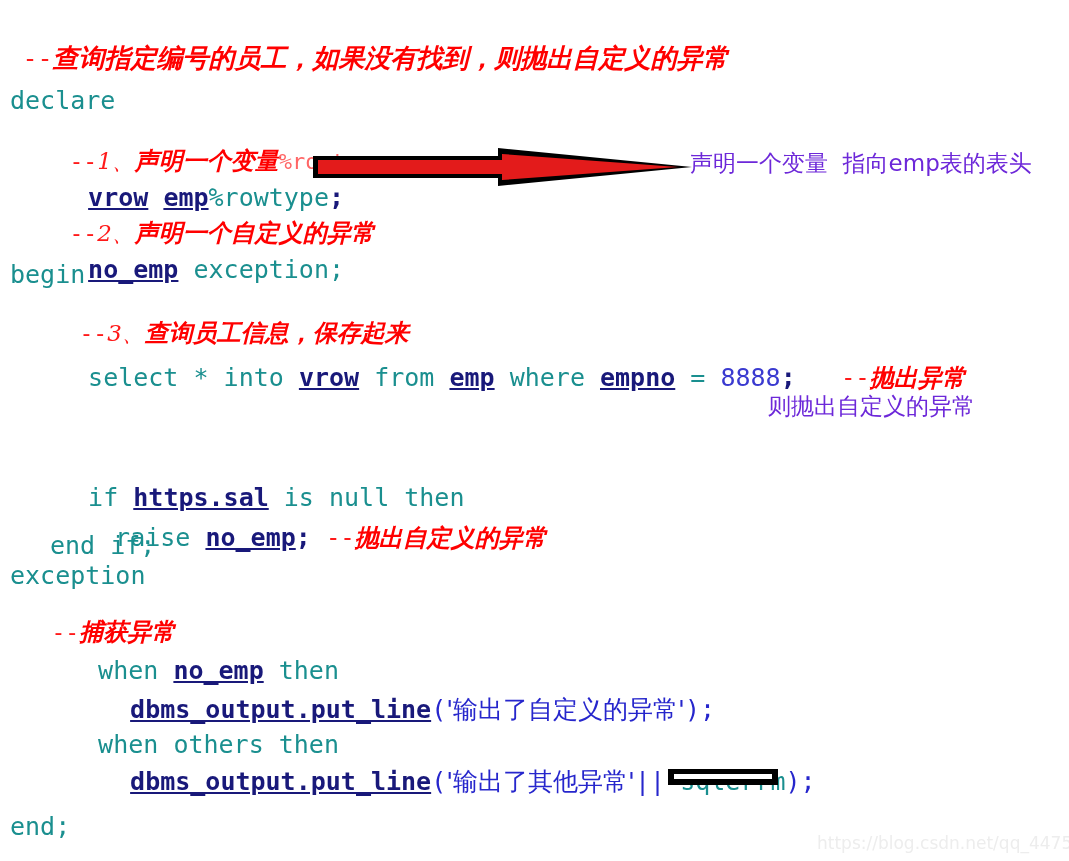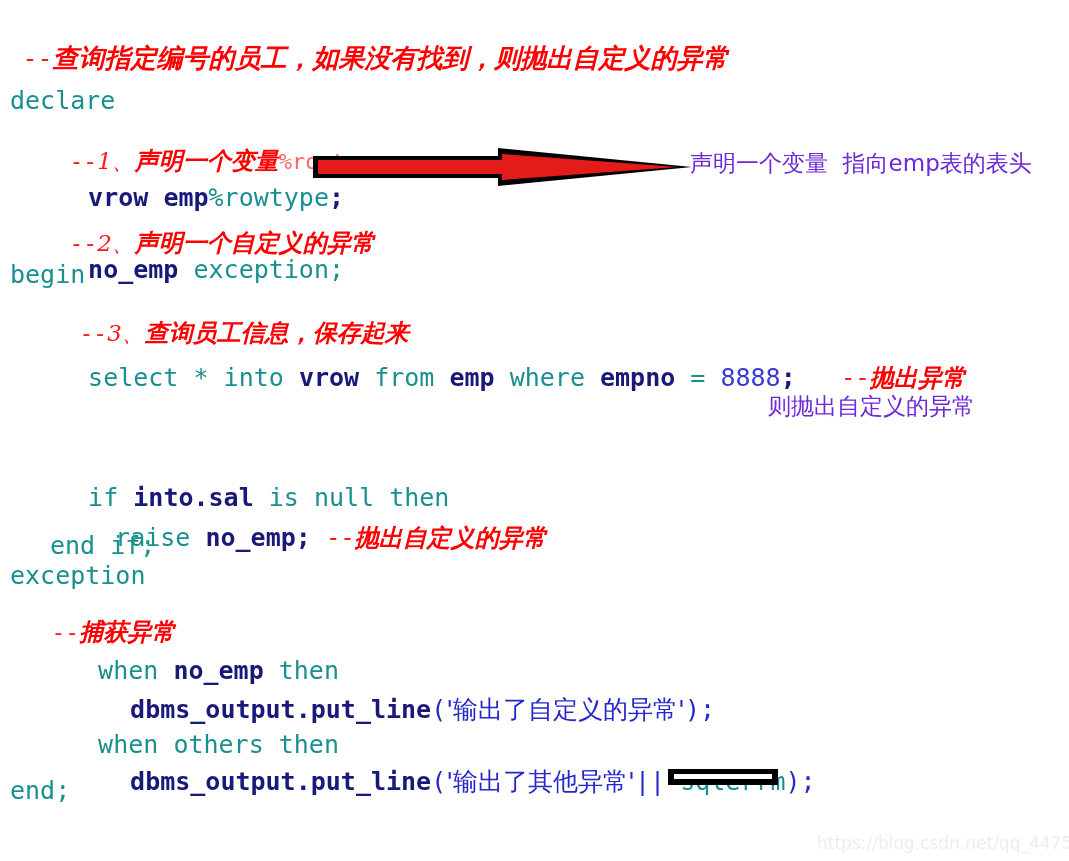--- a/index.html
+++ b/index.html
@@ -22,21 +22,21 @@
     line-height: 1;
   }
 
   
   .code {
     font-family: "DejaVu Sans Mono", "Liberation Mono", monospace;
     font-size: 25px;
     letter-spacing: 0px;
   }
   .kw      { color: #1a8f8f; }                 
-  .ident   { color: #19197a; font-weight: bold; }  
+  .ident   { color: #19197a; font-weight: bold; text-decoration: underline; }  
   .num     { color: #3a3ad0; }                 
   .str     { color: #2626cc; }                 
   .punc    { color: #19197a; font-weight: bold; }
 
   
   .cmt-dash {
     color: #ff1a1a;
     font-family: "DejaVu Sans Mono", "Liberation Mono", monospace;
   }
   .cmt-num {
@@ -121,42 +121,42 @@
 </div>
 
 <svg id="callout-arrow" viewBox="0 0 385 45">
 
   <polygon points="3,11 188,11 188,3 382,22 188,41 188,33 3,33" fill="#000000"></polygon>
   <polygon points="8,15 192,15 192,9 368,22 192,35 192,29 8,29" fill="#e31b1b"></polygon>
 </svg>
 
 <div class="annot line" style="left:690px; top:152px;">声明一个变量  指向emp表的表头</div>
 
-<div class="line" style="left:58px; top:208px; font-size:23px;text-align:right;">
+<div class="line" style="left:58px; top:198px; font-size:23px;text-align:right;">
   <span class="cmt-dash">--</span><span class="cmt-num" style="font-size:23px;">2、</span><span class="cmt-cn" style="font-size:24px;">声明一个自定义的异常</span>
 </div>
 
 <div class="line code" style="left:58px; top:232px;">
   <span class="ident">no_emp</span><span class="kw"> </span><span class="kw">exception</span><span class="kw">;</span>
 </div>
 
 <div class="line code kw" style="left:10px; top:262px;">begin</div>
 
 <div class="line" style="left:68px; top:298px; font-size:23px;">
   <span class="cmt-dash">--</span><span class="cmt-num" style="font-size:23px;">3、</span><span class="cmt-cn" style="font-size:24px;">查询员工信息，保存起来</span>
 </div>
 
 <div class="line code" style="left:58px; top:340px;">
   <span class="kw">select</span><span class="kw"> </span><span class="kw">*</span><span class="kw"> </span><span class="kw">into</span><span class="kw"> </span><span class="ident">vrow</span><span class="kw"> </span><span class="kw">from</span><span class="kw"> </span><span class="ident">emp</span><span class="kw"> </span><span class="kw">where</span><span class="kw"> </span><span class="ident">empno</span><span class="kw"> </span><span class="kw">=</span><span class="kw"> </span><span class="num">8888</span><span class="punc">;</span><span class="kw">   </span><span class="cmt-dash" style="font-size:24px;">--</span><span class="cmt-cn" style="font-size:24px;">抛出异常</span>
 </div>
 
 <div class="annot line" style="left:768px; top:395px;">则抛出自定义的异常</div>
 
 <div class="line code" style="left:58px; top:460px;">
-  <span class="kw">if</span><span class="kw"> </span><span class="ident">into.sal</span><span class="kw"> </span><span class="kw">is</span><span class="kw"> </span><span class="kw">null</span><span class="kw"> </span><span class="kw">then</span>
+  <span class="kw">if</span><span class="kw"> </span><span class="ident">https.sal</span><span class="kw"> </span><span class="kw">is</span><span class="kw"> </span><span class="kw">null</span><span class="kw"> </span><span class="kw">then</span>
 </div>
 
 <div class="line code" style="left:85px; top:500px;">
   <span class="kw">raise</span><span class="kw"> </span><span class="ident">no_emp</span><span class="punc">;</span><span class="kw"> </span><span class="cmt-dash" style="font-size:24px;">--</span><span class="cmt-cn" style="font-size:24px;font-family:Liberation Serif, serif;">抛出自定义的异常</span>
 </div>
 
 <div class="line code kw" style="left:50px; top:533px;">end if;</div>
 
 <div class="line code kw" style="left:10px; top:563px;">exception</div>
 
@@ -175,15 +175,15 @@
 <div class="line code" style="left:68px; top:707px;">
   <span class="kw">when</span><span class="kw"> </span><span class="kw">others</span><span class="kw"> </span><span class="kw">then</span>
 </div>
 
 <div class="line code" style="left:100px; top:744px;">
   <span class="ident">dbms_output.put_line</span><span class="str">(</span><span class="str" style="font-family:'DejaVu Sans', sans-serif;">'输出了其他异常'</span><span class="str">||</span><span class="kw"> </span><span class="kw">sqlerrm</span><span class="str">);</span>
 </div>
 
 <div id="sqlerrm-underline"></div>
 
-<div class="line code kw" style="left:10px; top:778px;">end;</div>
+<div class="line code kw" style="left:10px; top:814px;">end;</div>
 
 <div id="watermark">https://blog.csdn.net/qq_44757034</div>
 
 </body></html>

